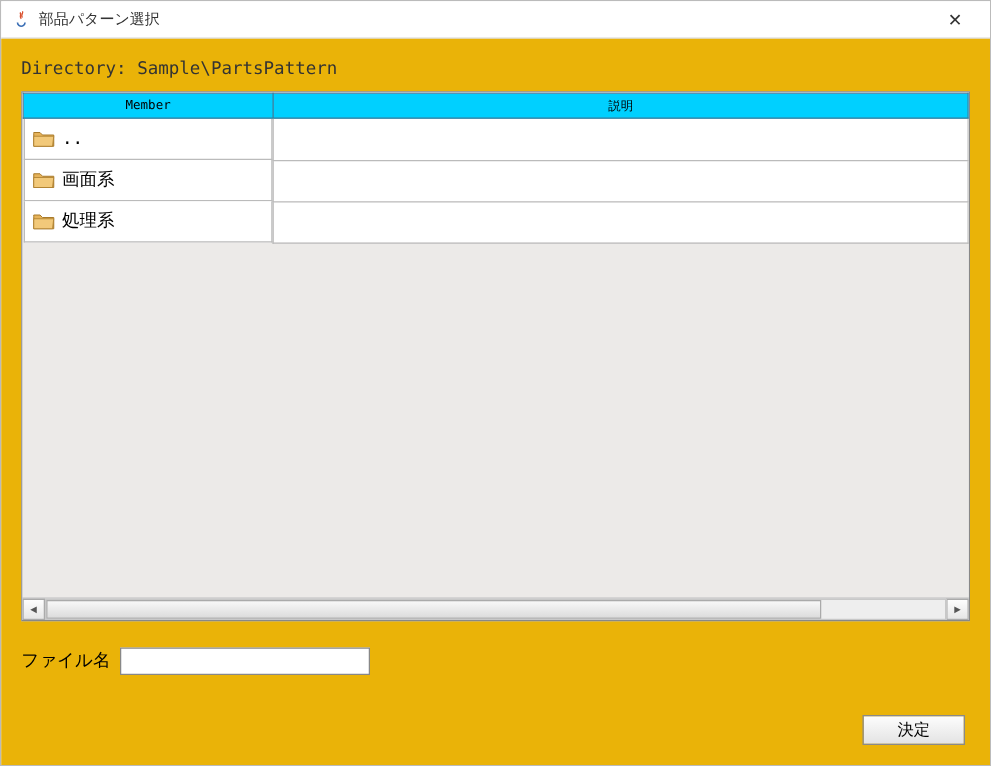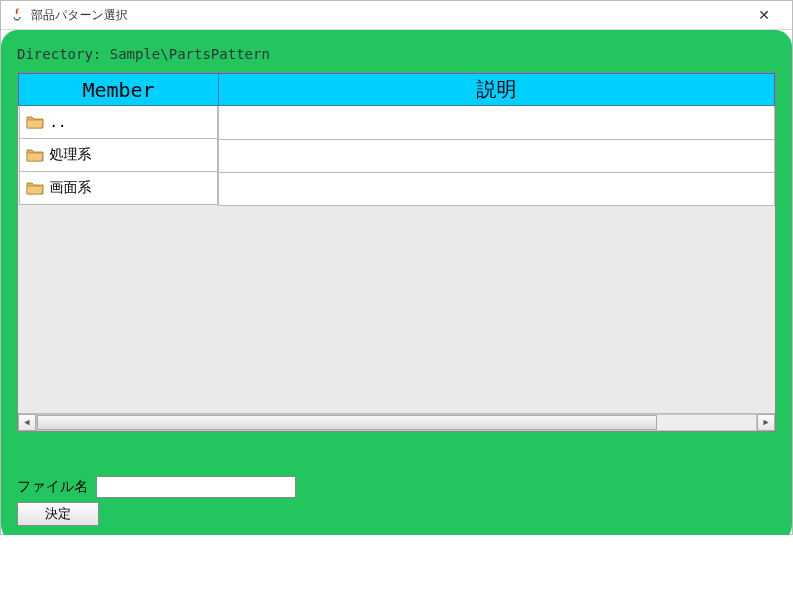--- a/index.html
+++ b/index.html
@@ -4,21 +4,21 @@
 <style>
   * { box-sizing: border-box; }
   body {
     margin: 0;
     font-family: "MS Gothic", "Courier New", monospace;
     font-size: 13px;
     background: #fff;
   }
   .window {
     width: 793px;
-    height: 535px;
+    height: 613px;
     border: 1px solid #bbb;
     background: #fff;
     display: flex;
     flex-direction: column;
   }
   .titlebar {
     height: 30px;
     border-bottom: 1px solid #d6d6d6;
     display: flex;
     align-items: center;
@@ -45,25 +45,24 @@
     display: flex;
     align-items: center;
     justify-content: center;
     font-size: 14px;
     color: #333;
     cursor: pointer;
     font-family: Arial, sans-serif;
   }
   .content {
     flex: 1;
-    background: #22c55e;
+    background: #eab308;
     padding: 16px;
     display: flex;
     flex-direction: column;
-    border-radius: 17px;
   }
   .dir-label {
     font-family: "MS Gothic", monospace;
     font-size: 14px;
     color: #333;
     margin-bottom: 10px;
   }
   .table-container {
     border: 1px solid #888;
     background: #eceae8;
@@ -80,21 +79,21 @@
   table {
     width: 100%;
     border-collapse: collapse;
     table-layout: fixed;
   }
   thead th {
     background: #00d0ff;
     color: #000;
     font-weight: normal;
     font-family: "MS Gothic", monospace;
-    font-size: 20px;
+    font-size: 10px;
     border: 1px solid #3a7a9a;
     padding: 2px 4px;
     text-align: center;
     height: 20px;
   }
   tbody td {
     background: #fff;
     border: 1px solid #bbb;
     border-top: none;
     padding: 0 6px;
@@ -142,42 +141,42 @@
   }
   .hscrollbar .thumb {
     position: absolute;
     left: 0; top: 0; bottom: 0;
     width: 620px;
     background: linear-gradient(#f8f8f8,#dcdcdc);
     border: 1px solid #aaa;
     cursor: pointer;
   }
   .filename-row {
-    margin-top: 44px;
+    margin-top: 21px;
     display: flex;
     align-items: center;
     gap: 8px;
   }
   .filename-row label {
     font-family: "MS Gothic", monospace;
     font-size: 14px;
   }
   .filename-row input {
     width: 200px;
     height: 22px;
     border: 1px solid #888;
     background: #fff;
     font-family: "MS Gothic", monospace;
     font-size: 13px;
     padding: 0 4px;
   }
   .button-row {
-    margin-top: 4px;
-    display: flex;
-    justify-content: space-between;
+    margin-top: 32px;
+    display: flex;
+    justify-content: flex-end;
     gap: 8px;
     padding-right: 4px;
   }
   .button-row button {
     width: 82px;
     height: 24px;
     border: 1px solid #8a8a8a;
     background: linear-gradient(#fdfdfd,#e3e3e3);
     font-family: "MS Gothic", monospace;
     font-size: 13px;
@@ -226,31 +225,31 @@
                   <span>..</span>
                 </td>
                 <td><span></span></td>
               </tr>
               <tr>
                 <td class="member-cell">
                   <span class="icon-folder"><svg width="18" height="14" viewBox="0 0 18 14">
                       <path d="M1 3 L1 13 L17 13 L17 4 L8 4 L6 2 L1 2 Z" fill="#e6b35a" stroke="#a87a2a" stroke-width="0.8"></path>
                       <path d="M1 5 L17 5 L16 13 L1 13 Z" fill="#f2c97a" stroke="#a87a2a" stroke-width="0.6"></path>
                     </svg></span>
-                  <span>処理系</span>
+                  <span>画面系</span>
                 </td>
                 <td><span></span></td>
               </tr>
               <tr>
                 <td class="member-cell">
                   <span class="icon-folder"><svg width="18" height="14" viewBox="0 0 18 14">
                       <path d="M1 3 L1 13 L17 13 L17 4 L8 4 L6 2 L1 2 Z" fill="#e6b35a" stroke="#a87a2a" stroke-width="0.8"></path>
                       <path d="M1 5 L17 5 L16 13 L1 13 Z" fill="#f2c97a" stroke="#a87a2a" stroke-width="0.6"></path>
                     </svg></span>
-                  <span>画面系</span>
+                  <span>処理系</span>
                 </td>
                 <td><span></span></td>
               </tr>
             </tbody>
         </table>
       </div>
       <div class="hscrollbar">
         <div class="arrow">◄</div>
         <div class="track">
           <div class="thumb"></div>

